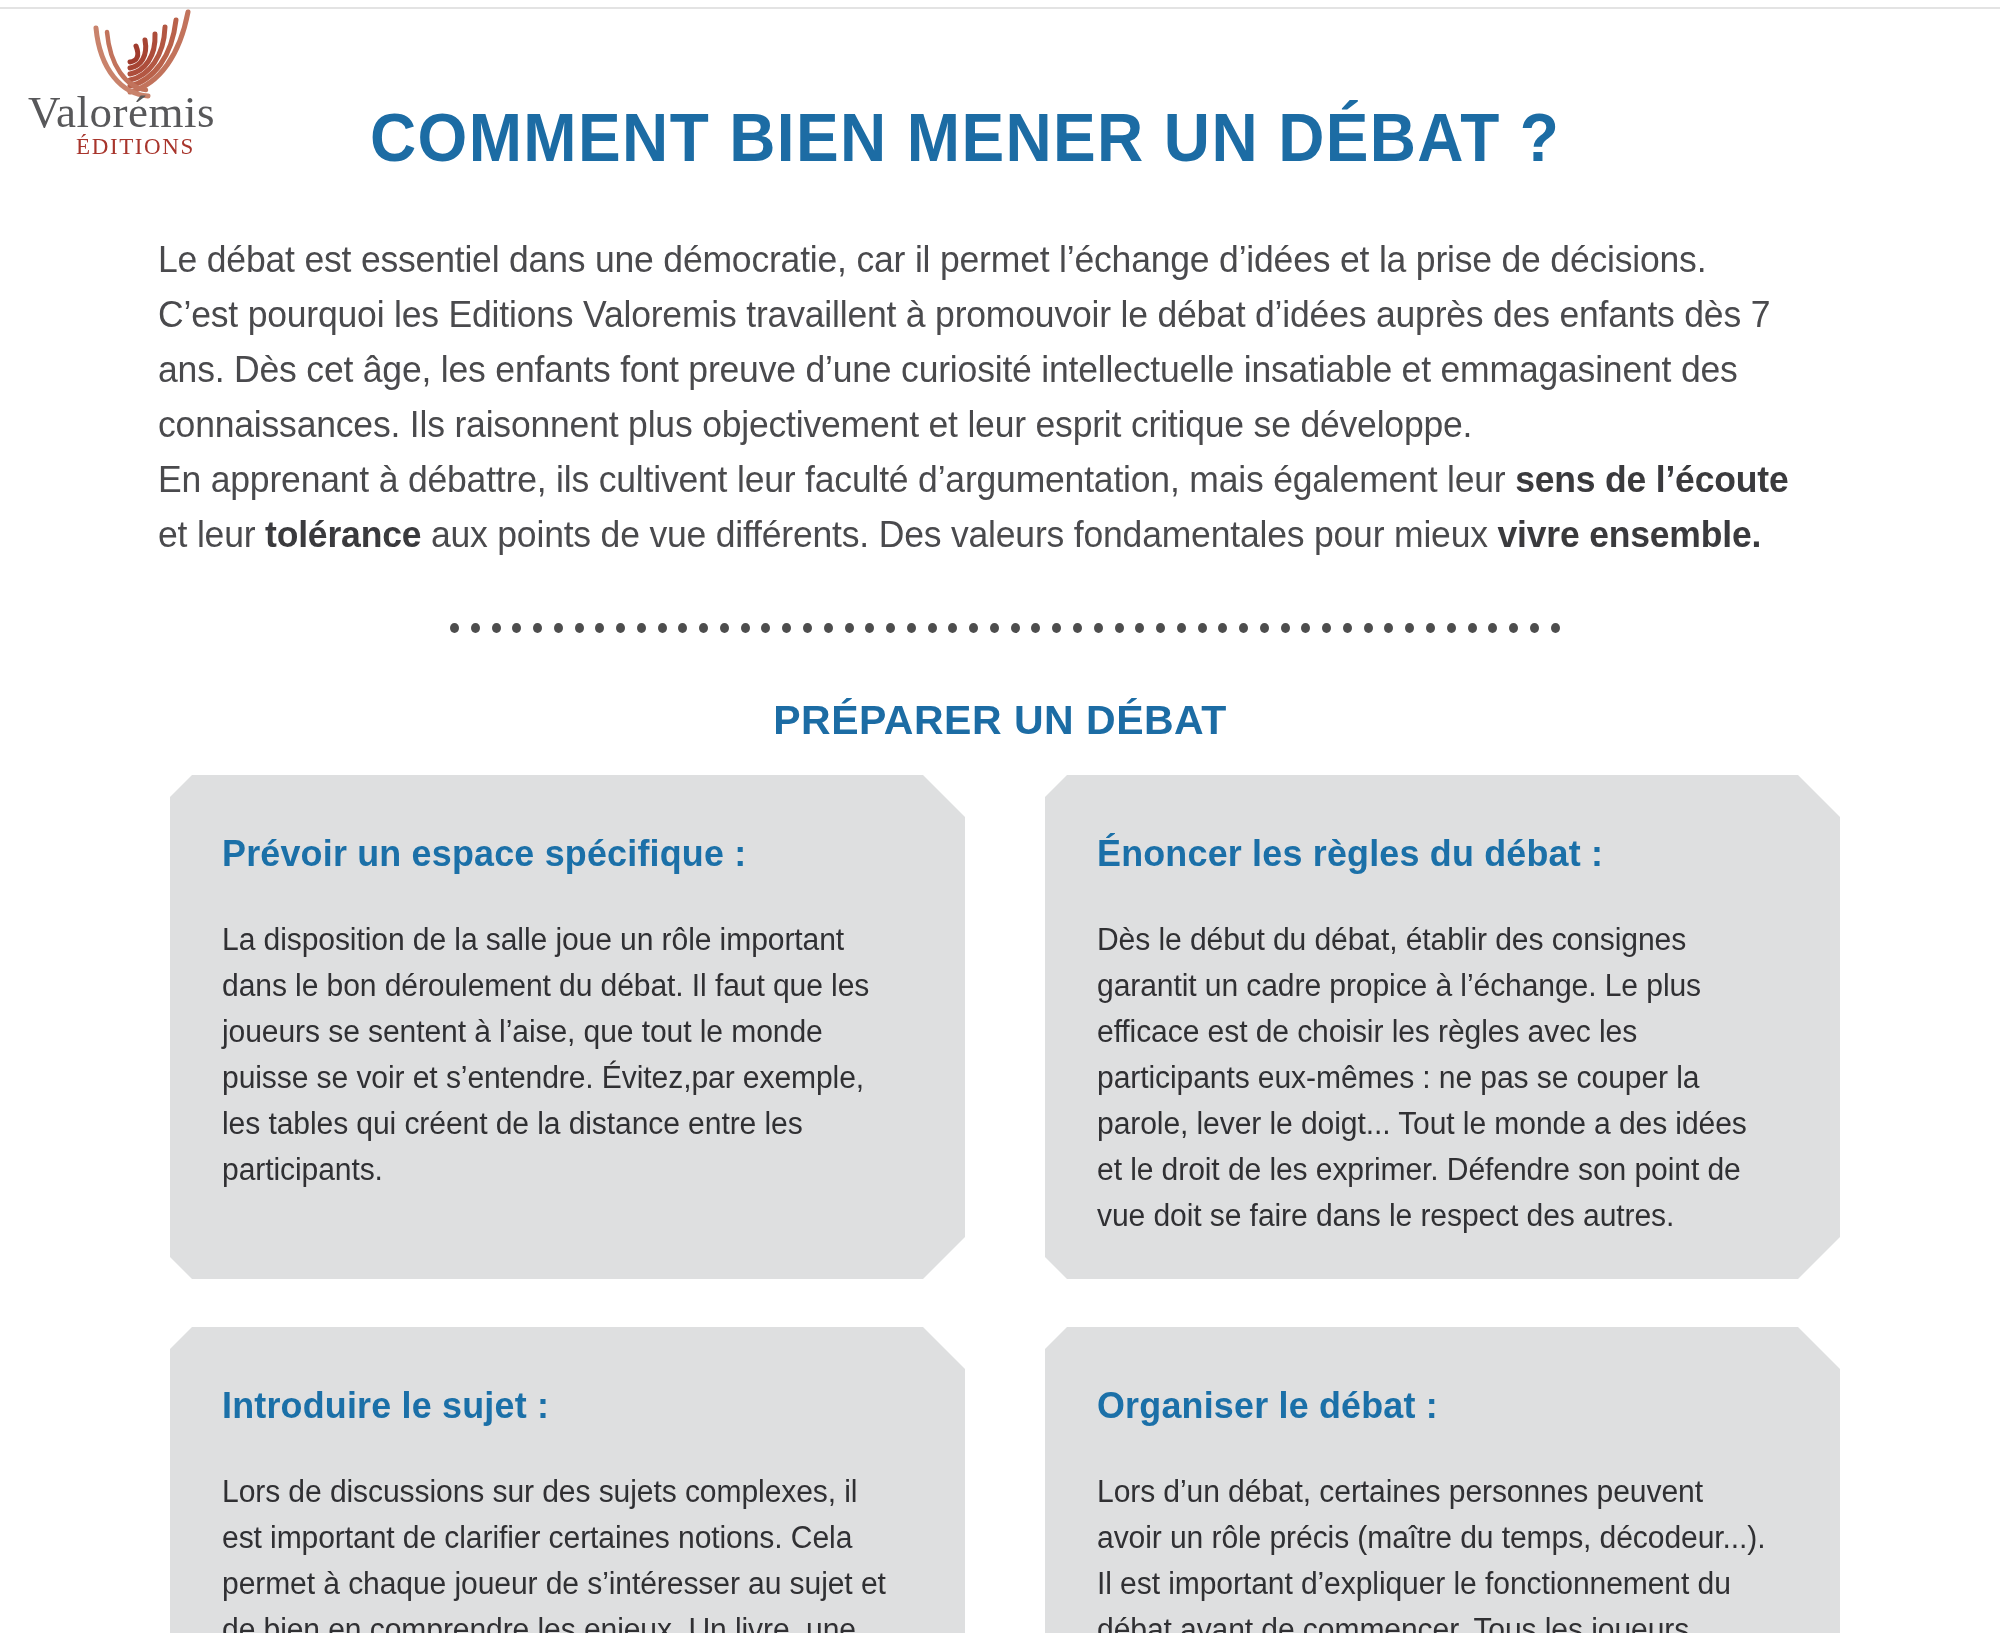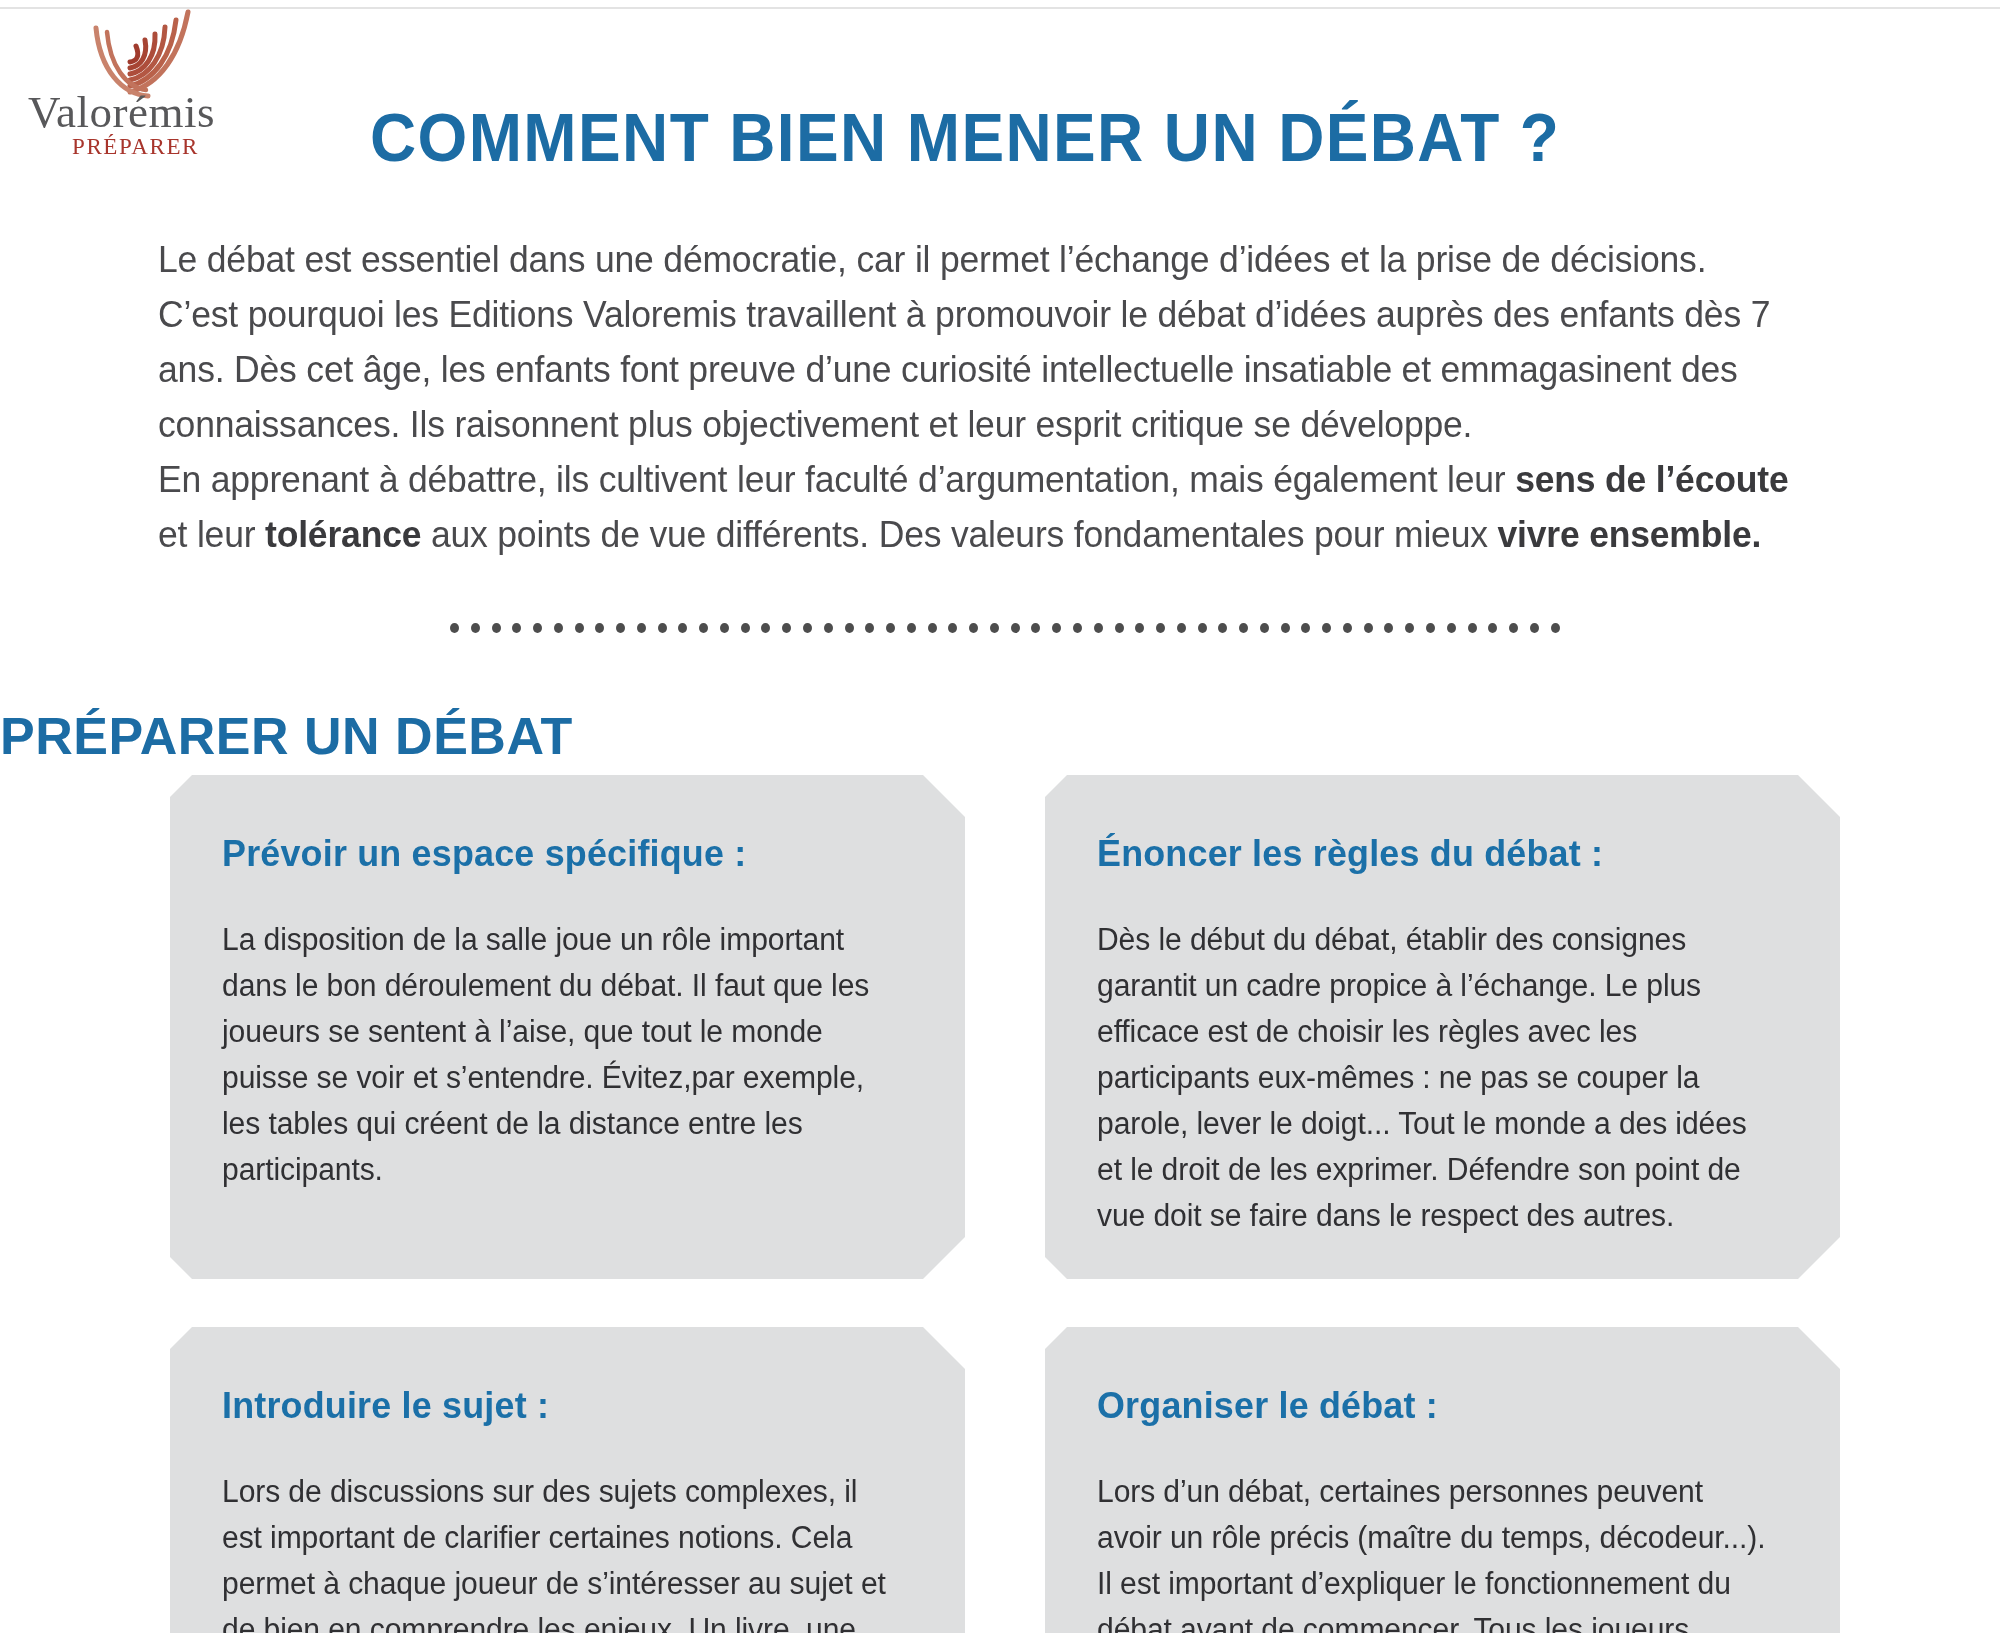--- a/index.html
+++ b/index.html
@@ -128,23 +128,23 @@
     border-radius: 50%;
     background: #4d4d4d;
   }
 
   
   .section-title {
     position: absolute;
     left: 0;
     top: 663px;
     width: 2000px;
-    text-align: left;
-    font-family: "Liberation Sans Narrow", "Liberation Sans", sans-serif;
-    font-size: 52px;
+    text-align: center;
+    font-family: "Liberation Sans Narrow", "Liberation Sans", sans-serif;
+    font-size: 41px;
     font-weight: bold;
     letter-spacing: 0.5px;
     color: #1c6ca4;
   }
 
   
   .cards {
     position: absolute;
     left: 170px;
     top: 775px;
@@ -214,21 +214,21 @@
             <path d="M89 19 C88 48 73 68 54 72" stroke="#b35743" stroke-width="5"></path>
             <path d="M79 26 C80 48 69 63 54 66" stroke="#ad4d3b" stroke-width="5"></path>
             <path d="M69 32 C72 48 65 58 54 60" stroke="#a74534" stroke-width="5"></path>
             <path d="M60 38 C64 48 61 53 54 54" stroke="#a03b2d" stroke-width="5"></path>
             <path d="M20 20 C24 62 46 86 72 88" stroke="#c9836c" stroke-width="5"></path>
             <path d="M31 24 C34 58 50 79 70 82" stroke="#c2735c" stroke-width="4.5"></path>
           </g>
         </svg>
       </div>
       <div class="logo-word">Valorémis</div>
-      <div class="logo-sub">PRÉPARER</div>
+      <div class="logo-sub">ÉDITIONS</div>
     </div>
 
     <h1 class="main-title">COMMENT BIEN MENER UN DÉBAT ?</h1>
   </div>
 
   <div class="intro">
     <span>Le débat est essentiel dans une démocratie, car il permet l’échange d’idées et la prise de décisions. C’est pourquoi les Editions Valoremis travaillent à promouvoir le débat d’idées auprès des enfants dès 7 ans. Dès cet âge, les enfants font preuve d’une curiosité intellectuelle insatiable et emmagasinent des connaissances. Ils raisonnent plus objectivement et leur esprit critique se développe.</span><br>
     <span>En apprenant à débattre, ils cultivent leur faculté d’argumentation, mais également leur </span><b>sens de l’écoute</b><span> et leur </span><b>tolérance</b><span> aux points de vue différents. Des valeurs fondamentales pour mieux </span><b>vivre ensemble.</b>
   </div>
 

